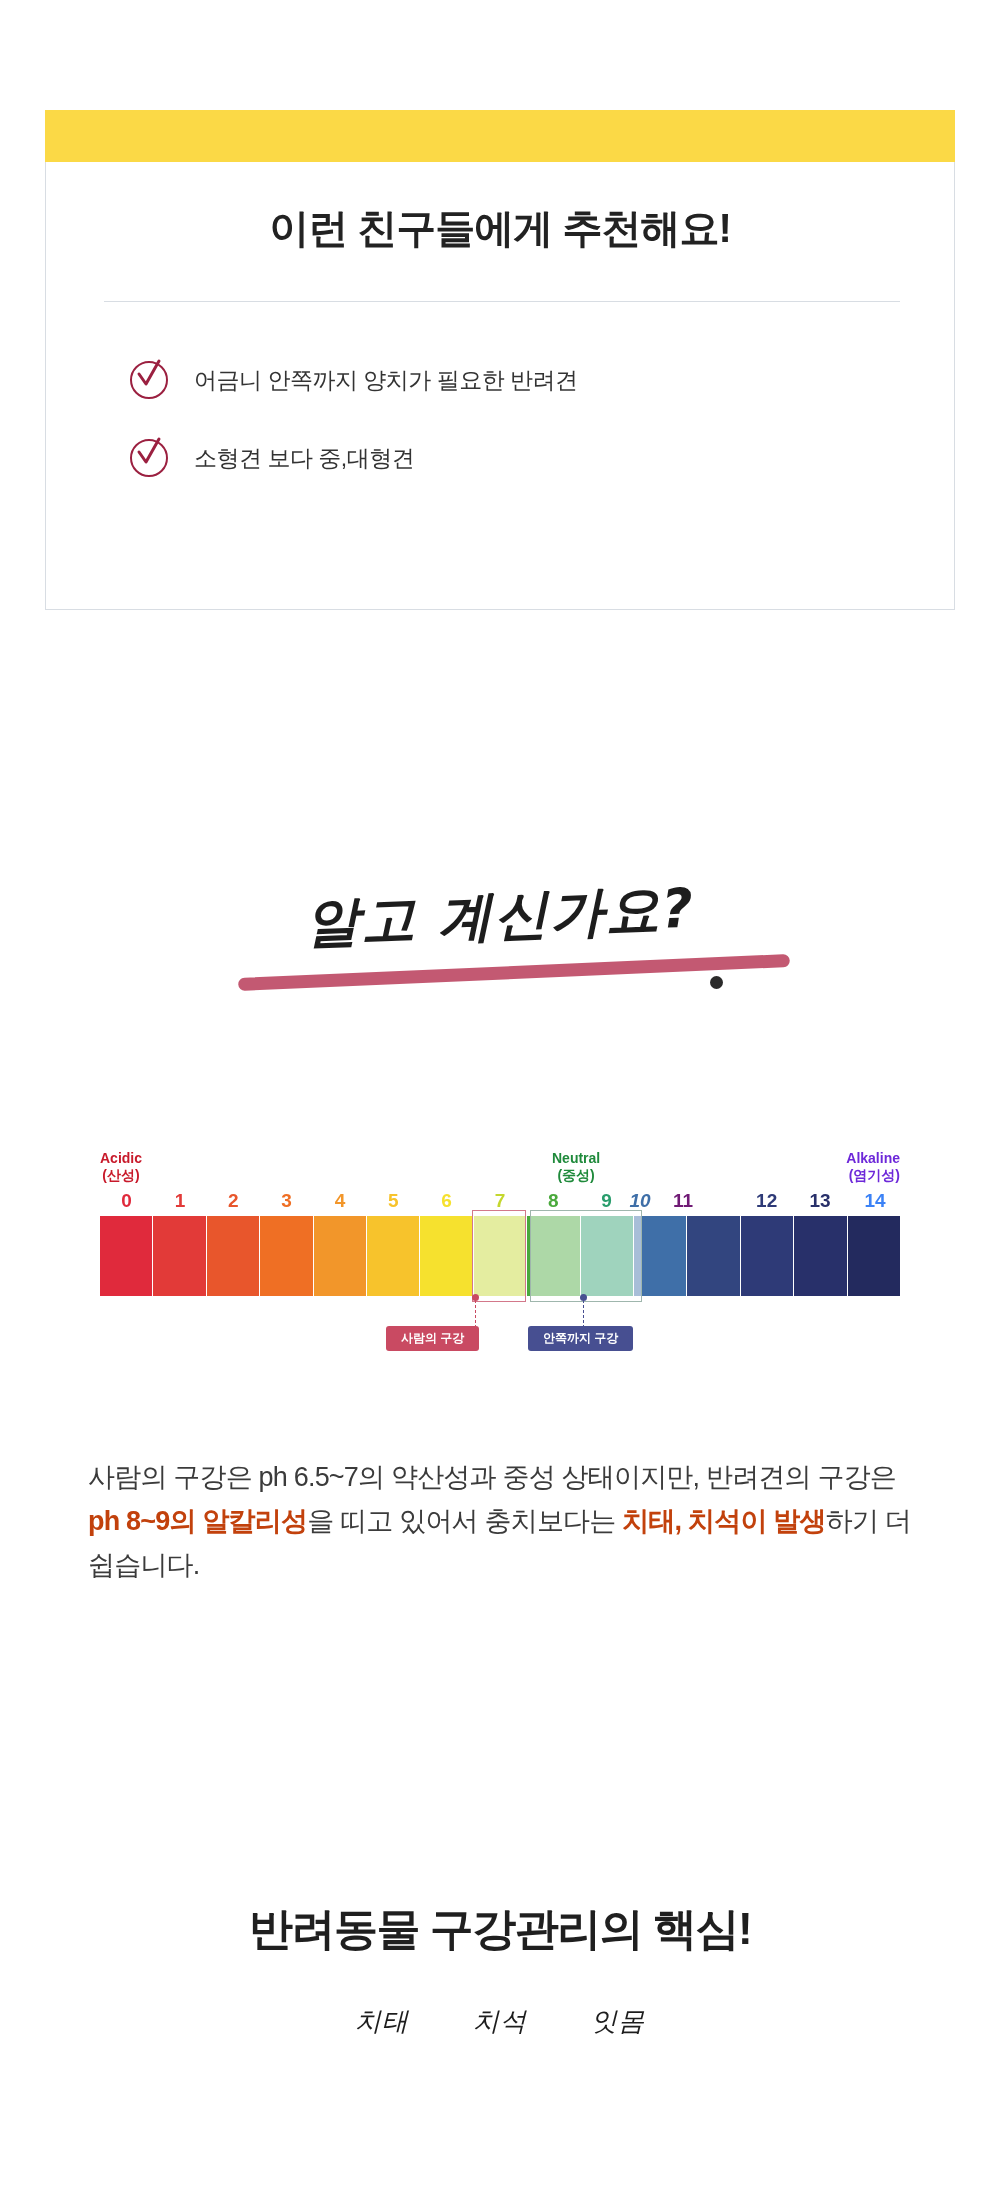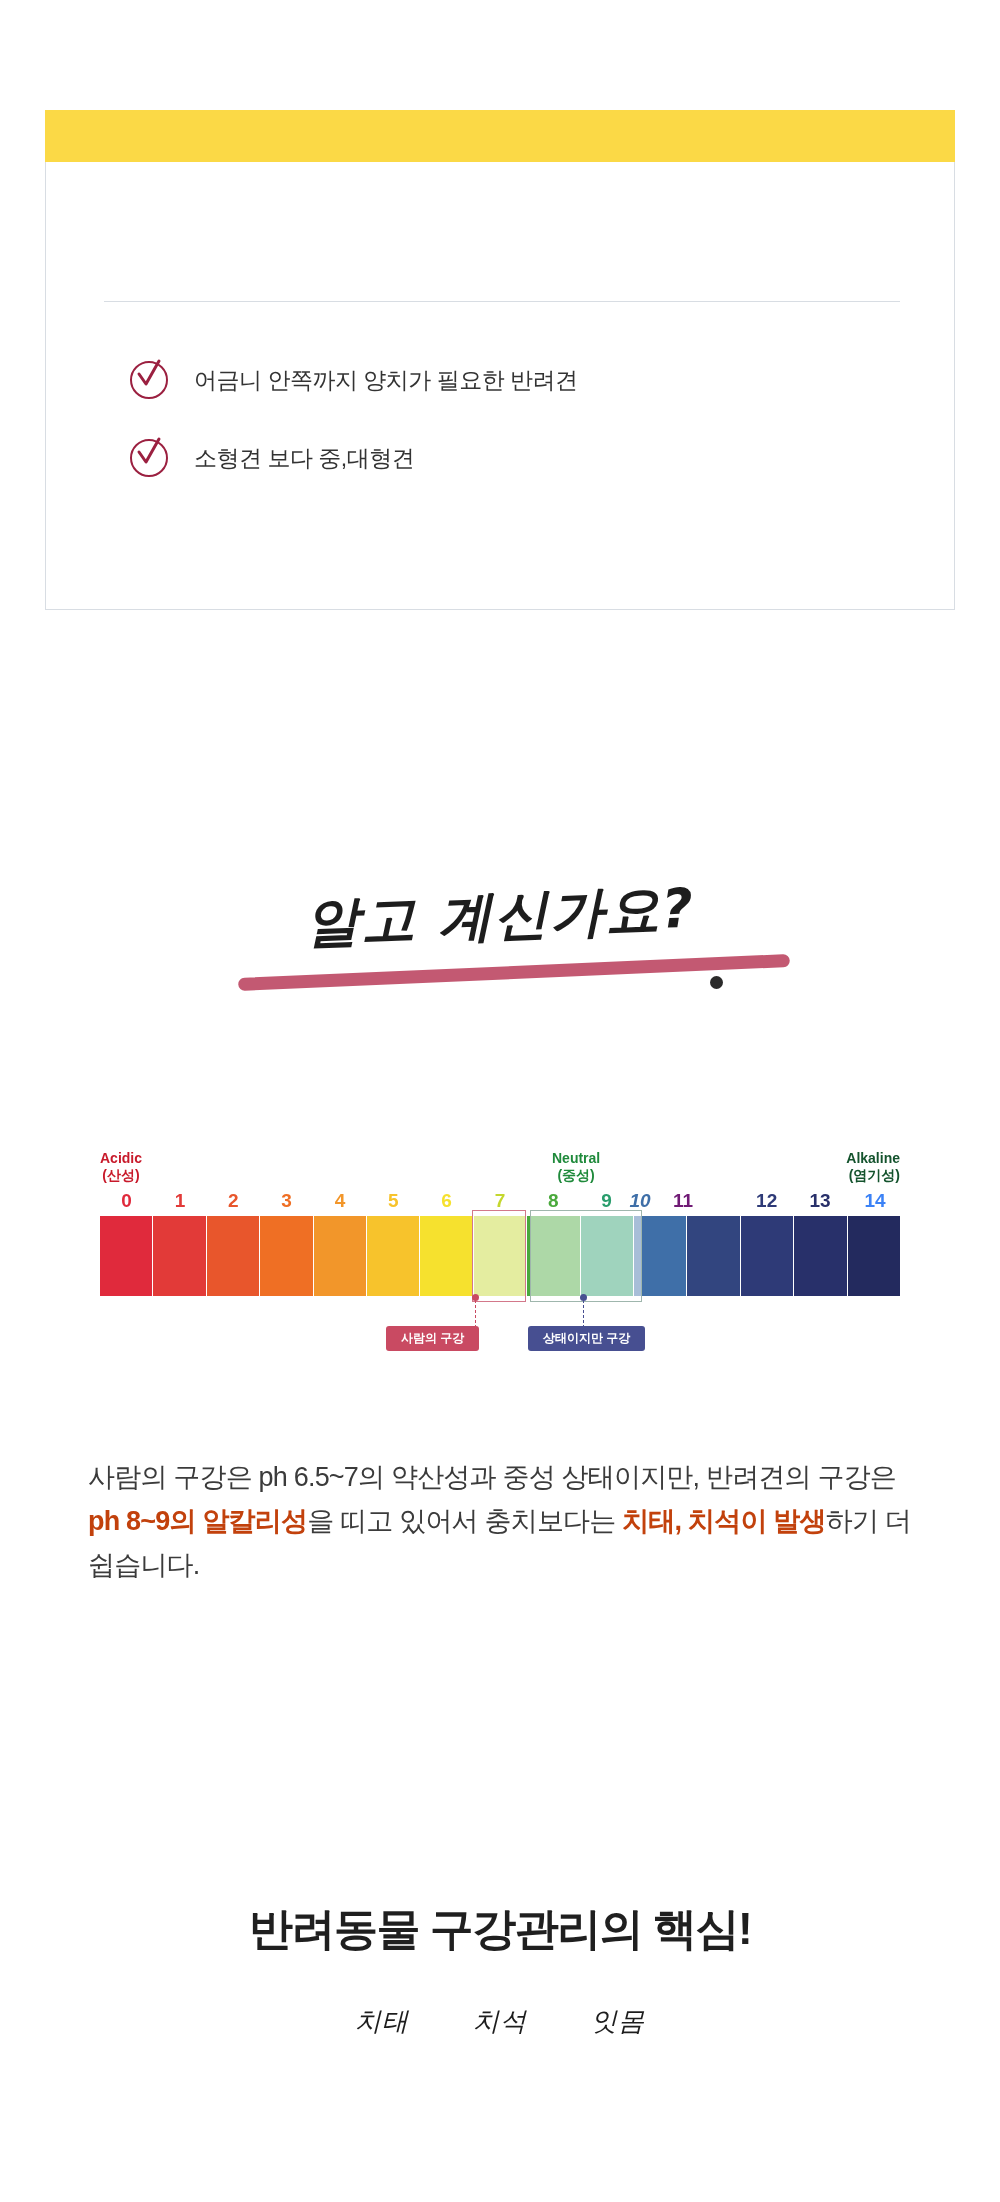--- a/index.html
+++ b/index.html
@@ -142,21 +142,21 @@
   }
   .ph-cap {
     position: absolute;
     font-size: 14px;
     font-weight: bold;
     line-height: 17px;
     text-align: center;
   }
   .ph-cap.acidic { left: 0px; color: #c81a2b; text-align: center; }
   .ph-cap.neutral { left: 452px; color: #1f8a3b; }
-  .ph-cap.alkaline { left: 712px; color: #14532d; text-align: right; width: 88px;}
+  .ph-cap.alkaline { left: 712px; color: #6d28d9; text-align: right; width: 88px;}
   .ph-nums {
     position: relative;
     height: 26px;
   }
   .ph-num {
     position: absolute;
     width: 52px;
     text-align: center;
     font-size: 19px;
     font-weight: bold;
@@ -268,20 +268,21 @@
     background: #fbd946;
     z-index: -1;
   }
   .core-word span.txt { position: relative; z-index: 1; }
 </style>
 </head>
 <body>
 
 <div class="rec-card">
   <div class="rec-card-top"></div>
+  <div class="rec-title">이런 친구들에게 추천해요!</div>
   <div class="rec-divider"></div>
   <div class="rec-list">
     <div class="rec-item">
       <span class="rec-check">
         <svg width="30" height="34" viewBox="0 0 30 34" aria-hidden="true">
           <path d="M5 16 L12 26 L25 3" stroke="#9b2040" stroke-width="3" fill="none" stroke-linecap="round" stroke-linejoin="round"></path>
         </svg>
       </span>
       <span class="rec-item-label">어금니 안쪽까지 양치가 필요한 반려견</span>
     </div>
@@ -357,21 +358,21 @@
 
     <div class="ph-hl human"></div>
     <div class="ph-hl dog"></div>
 
     <div class="ph-pointer" style="left:372px; top:78px; background:#c94a62;"></div>
     <div class="ph-stem" style="left:375px; top:84px; height:28px; border-color:#c94a62;"></div>
     <div class="ph-label human" style="left:286px; top:110px;">사람의 구강</div>
 
     <div class="ph-pointer" style="left:480px; top:78px; background:#474f91;"></div>
     <div class="ph-stem" style="left:483px; top:84px; height:28px; border-color:#474f91;"></div>
-    <div class="ph-label dog" style="left:428px; top:110px;">상태이지만 구강</div>
+    <div class="ph-label dog" style="left:428px; top:110px;">안쪽까지 구강</div>
   </div>
 </div>
 
 <div class="ph-para">
   <span>사람의 구강은 ph 6.5~7의 약산성과 중성 상태이지만, 반려견의 구강은 </span><b>ph 8~9의 알칼리성</b><span>을 띠고 있어서 충치보다는 </span><b>치태, 치석이 발생</b><span>하기 더 쉽습니다.</span>
 </div>
 
 <div class="core-title">반려동물 구강관리의 핵심!</div>
 <div class="core-words" id="core-words">
     <div class="core-word"><span class="hl" style="background: rgb(251, 217, 70);"></span><span class="txt">치태</span></div>

